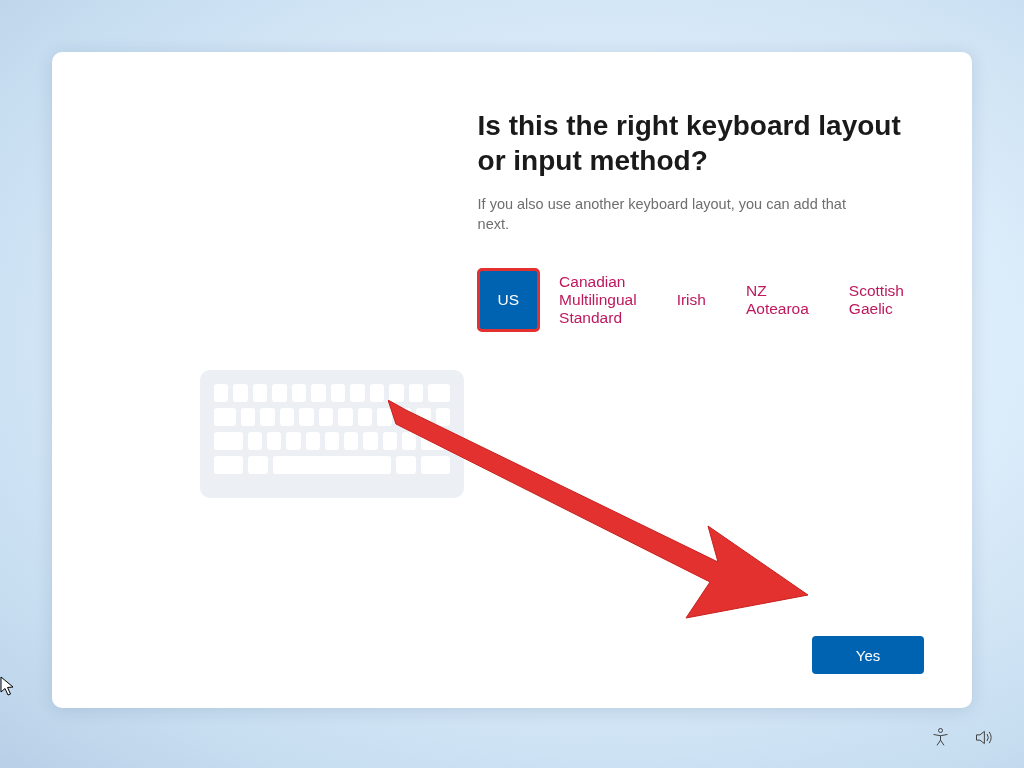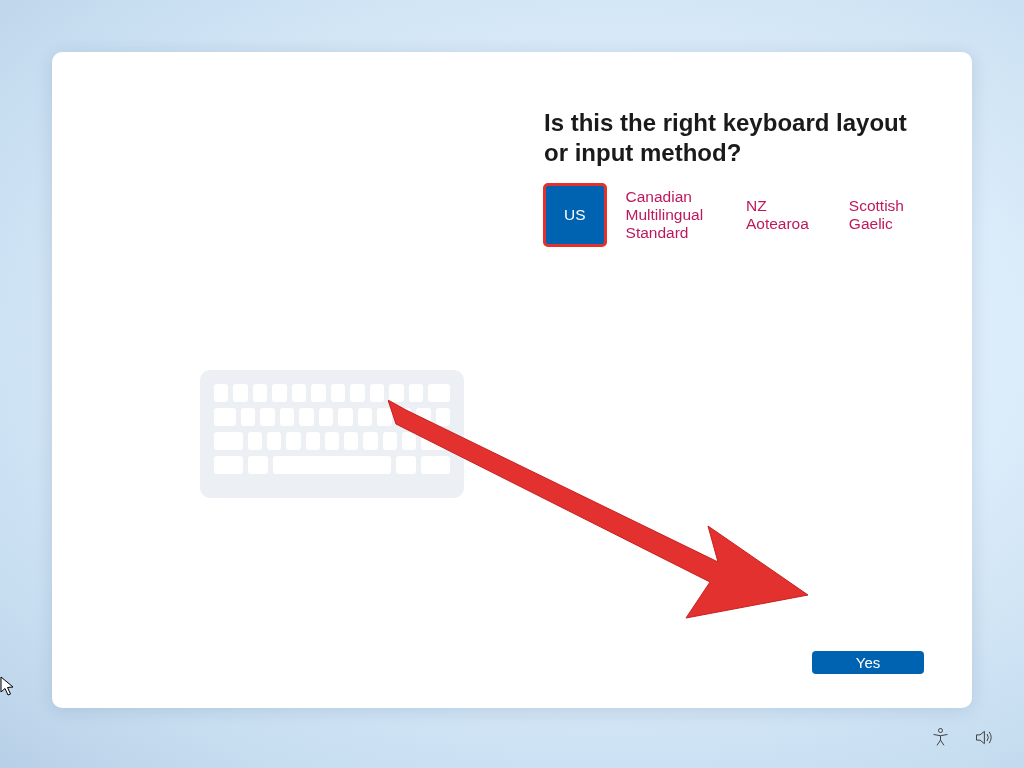--- a/index.html
+++ b/index.html
@@ -46,21 +46,21 @@
     height: 18px;
     background: #ffffff;
     border-radius: 3px;
     flex: 1;
   }
   .key.w15 { flex: 1.5; }
   .key.w2  { flex: 2; }
   .key.w6  { flex: 6; }
   
   .heading {
-    font-size: 24px;
+    font-size: 28px;
     line-height: 1.25;
     font-weight: 600;
     color: #1a1a1a;
     margin-bottom: 16px;
   }
   .subtext {
     font-size: 14.5px;
     color: #6e6e6e;
     line-height: 1.4;
     margin-bottom: 34px;
@@ -82,21 +82,21 @@
   }
   .layout-item.selected {
     background: #0063b1;
     color: #ffffff;
     outline: 3px solid #e2312e;
     outline-offset: -2px;
   }
   .yes-btn {
     position: absolute;
     right: 48px; bottom: 34px;
-    width: 112px; height: 23px;
+    width: 112px; height: 38px;
     background: #0063b1;
     color: #ffffff;
     border: none;
     border-radius: 4px;
     font-size: 15px;
     cursor: pointer;
   }
   
   .arrow-svg {
     position: absolute;
@@ -175,24 +175,26 @@
           <div class="key"></div>
           <div class="key w6"></div>
           <div class="key"></div>
           <div class="key w15"></div>
       </div>
     </div>
   </div>
 
   <div class="right-pane">
     <h1 class="heading">Is this the right keyboard layout or input method?</h1>
+    <p class="subtext">If you also use another keyboard layout, you can add that next.</p>
 
     <div class="layout-list">
       <div class="layout-item selected">US</div>
       <div class="layout-item">Canadian Multilingual Standard</div>
+      <div class="layout-item">Irish</div>
       <div class="layout-item">NZ Aotearoa</div>
       <div class="layout-item">Scottish Gaelic</div>
     </div>
 
     <button class="yes-btn">Yes</button>
   </div>
 
 </div>
 
 <svg class="arrow-svg" viewBox="0 0 430 230">

